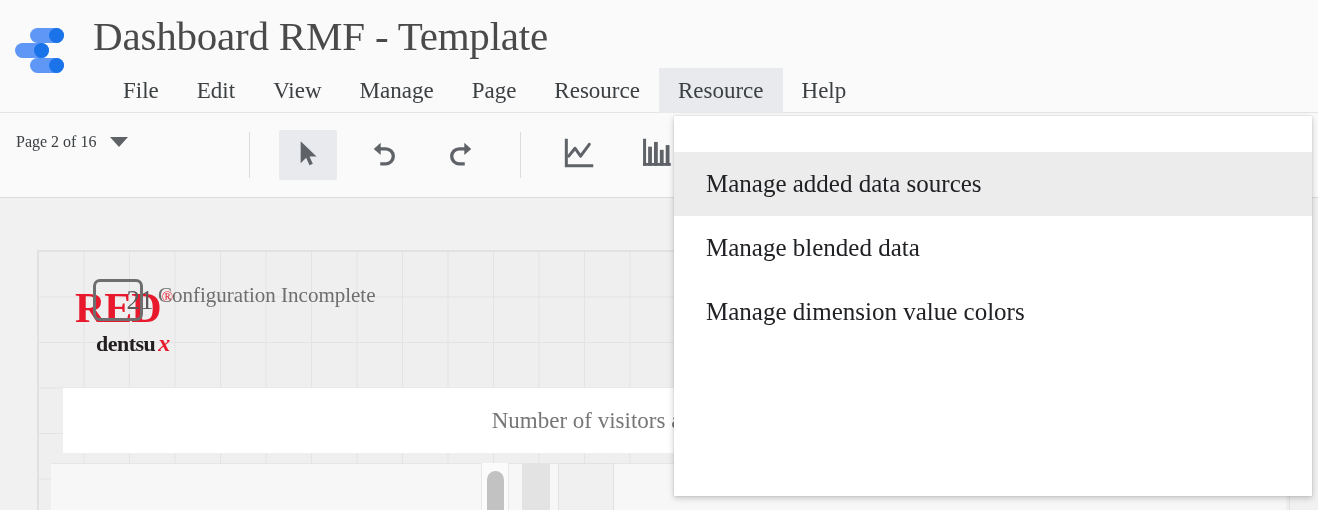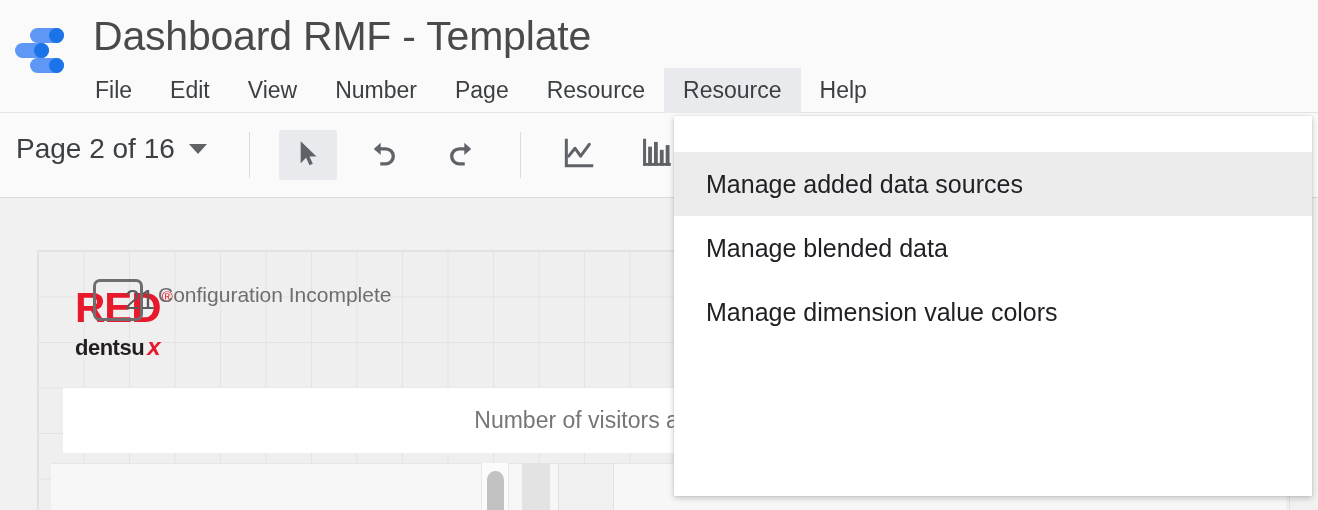--- a/index.html
+++ b/index.html
@@ -12,20 +12,21 @@
     font-family: "Liberation Sans", sans-serif;
     -webkit-font-smoothing: antialiased;
   }
 
   #app {
     position: relative;
     width: 1318px;
     height: 510px;
     background: #15803d;
     overflow: hidden;
+    font-family: Liberation Serif, serif;
   }
 
   
   .header {
     position: absolute;
     left: 0; top: 0;
     width: 1318px;
     height: 113px;
     background: #fafafa;
     border-bottom: 1px solid #e4e5e7;
@@ -43,21 +44,21 @@
     font-size: 41px;
     font-weight: 400;
     color: #4a4a4a;
     letter-spacing: -0.2px;
     white-space: nowrap;
     line-height: 48px;
   }
 
   .menubar {
     position: absolute;
-    left: 76px; top: 68px;
+    left: 104px; top: 68px;
     display: flex;
     align-items: stretch;
     height: 45px;
   }
 
   .menu-item {
     display: flex;
     align-items: center;
     padding: 0 19px;
     font-size: 23px;
@@ -84,21 +85,21 @@
   .page-selector {
     position: absolute;
     left: 16px; top: 20px;
     display: flex;
     align-items: center;
     gap: 14px;
     cursor: pointer;
   }
 
   .page-selector .label {
-    font-size: 28px;
+    font-size: 16px;
     color: #3c4043;
     white-space: nowrap;
   }
 
   .caret {
     width: 0; height: 0;
     border-left: 9px solid transparent;
     border-right: 9px solid transparent;
     border-top: 10px solid #5f6368;
   }
@@ -169,21 +170,22 @@
     top: -14px;
     left: 1px;
   }
 
   .dentsu-row {
     margin-top: 2px;
     font-size: 22px;
     font-weight: 700;
     color: #231f20;
     letter-spacing: -0.5px;
-    line-height: 32px;
+    line-height: 24px;
+    margin-left: 21px;
   }
 
   .dentsu-x {
     color: #e8192c;
     font-style: italic;
     font-weight: 700;
     font-size: 24px;
     margin-left: 3px;
   }
 
@@ -311,21 +313,21 @@
         <circle cx="44.5" cy="43.5" r="7.5" fill="#1a73e8"></circle>
       </svg>
     </div>
 
     <div class="title">Dashboard RMF - Template</div>
 
     <div class="menubar">
       <div class="menu-item">File</div>
       <div class="menu-item">Edit</div>
       <div class="menu-item">View</div>
-      <div class="menu-item">Number</div>
+      <div class="menu-item">Manage</div>
       <div class="menu-item">Page</div>
       <div class="menu-item">Resource</div>
       <div class="menu-item active">Resource</div>
       <div class="menu-item">Help</div>
     </div>
   </div>
 
   <div class="toolbar">
 
     <div class="page-selector">

